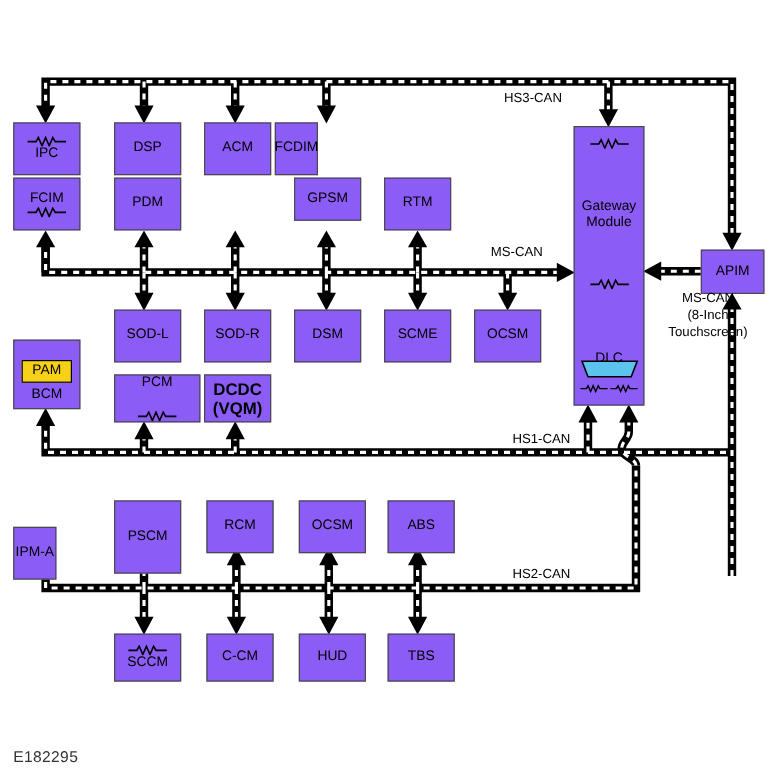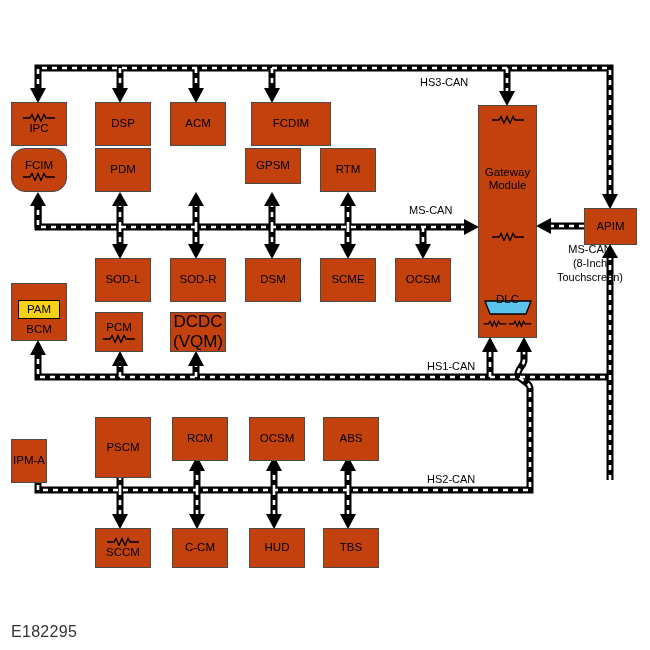--- a/index.html
+++ b/index.html
@@ -12,34 +12,34 @@
   }
   #canvas {
     position: relative;
     width: 650px;
     height: 650px;
     background: #ffffff;
     overflow: hidden;
   }
   .node {
     position: absolute;
-    background: #c2410c;
+    background: #8b5cf6;
     border: 1.5px solid #4a4a4a;
     box-sizing: border-box;
     display: flex;
     flex-direction: column;
     align-items: center;
     justify-content: center;
     font-size: 11.5px;
     color: #000000;
     line-height: 1.15;
     z-index: 20;
   }
   .node .lbl { text-align: center; white-space: pre-line; }
-  .node.two-line { font-size: 17px; }
+  .node.two-line { font-size: 14px; font-weight: bold; }
   .node .res { display: block; }
   .res svg { display: block; }
   .pam-box {
     border: 1.5px solid #000;
     background: #F7D117;
     font-size: 11.5px;
     padding: 2px 8px;
     box-sizing: border-box;
     margin-top: 12px;
   }
@@ -47,21 +47,21 @@
     position: absolute;
     font-size: 11px;
     color: #000;
     white-space: pre-line;
     text-align: center;
     z-index: 30;
     line-height: 1.25;
   }
   .figcode {
     position: absolute;
-    font-size: 16px;
+    font-size: 13px;
     color: #333;
     letter-spacing: 0.3px;
   }
   #wires { position: absolute; left:0; top:0; width:650px; height:650px; z-index: 10; }
 </style>
 </head>
 <body>
 
 <div id="canvas">
 
@@ -214,25 +214,25 @@
         </svg>
       </span>
     <span class="lbl">IPC</span>
   </div>
   <div class="node" style="left:95px;top:102px;width:56px;height:44px;">
     <span class="lbl">DSP</span>
   </div>
   <div class="node" style="left:170px;top:102px;width:56px;height:44px;">
     <span class="lbl">ACM</span>
   </div>
-  <div class="node" style="left:251px;top:102px;width:80px;height:44px;">
+  <div class="node" style="left:229px;top:102px;width:36px;height:44px;">
     <span class="lbl">FCDIM</span>
   </div>
 
-  <div class="node" style="left:11px;top:148px;width:56px;height:44px;border-radius:14px;">
+  <div class="node" style="left:11px;top:148px;width:56px;height:44px;">
     <span class="lbl">FCIM</span>
     <span class="res">
         <svg width="34" height="9" viewBox="0 0 34 9">
           <path d="M1,5 L8,5 L10,1.5 L13,8.5 L16,1.5 L19,8.5 L22,1.5 L24,5 L33,5" fill="none" stroke="#000" stroke-width="1.3"></path>
         </svg>
       </span>
   </div>
   <div class="node" style="left:95px;top:148px;width:56px;height:44px;">
     <span class="lbl">PDM</span>
   </div>
@@ -256,21 +256,21 @@
     <span class="lbl">SCME</span>
   </div>
   <div class="node" style="left:395px;top:258px;width:56px;height:44px;">
     <span class="lbl">OCSM</span>
   </div>
 
   <div class="node" style="left:11px;top:283px;width:56px;height:58px;justify-content:space-evenly;">
     <span class="pam-box">PAM</span>
     <span class="lbl">BCM</span>
   </div>
-  <div class="node" style="left:95px;top:312px;width:48px;height:40px;">
+  <div class="node" style="left:95px;top:312px;width:72px;height:40px;justify-content:space-between;">
     <span class="lbl">PCM</span>
     <span class="res">
         <svg width="34" height="9" viewBox="0 0 34 9">
           <path d="M1,5 L8,5 L10,1.5 L13,8.5 L16,1.5 L19,8.5 L22,1.5 L24,5 L33,5" fill="none" stroke="#000" stroke-width="1.3"></path>
         </svg>
       </span>
   </div>
   <div class="node two-line" style="left:170px;top:312px;width:56px;height:40px;">
     <span class="lbl">DCDC
 (VQM)</span>

